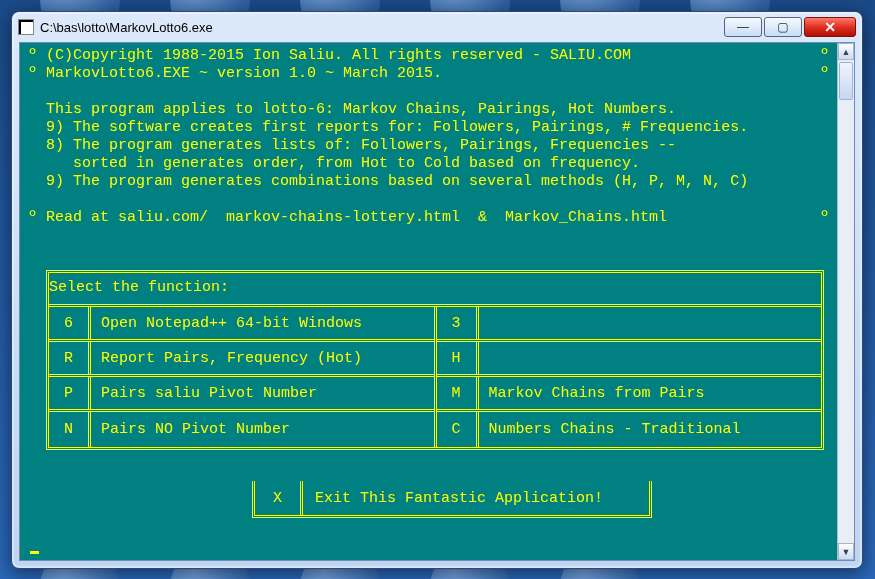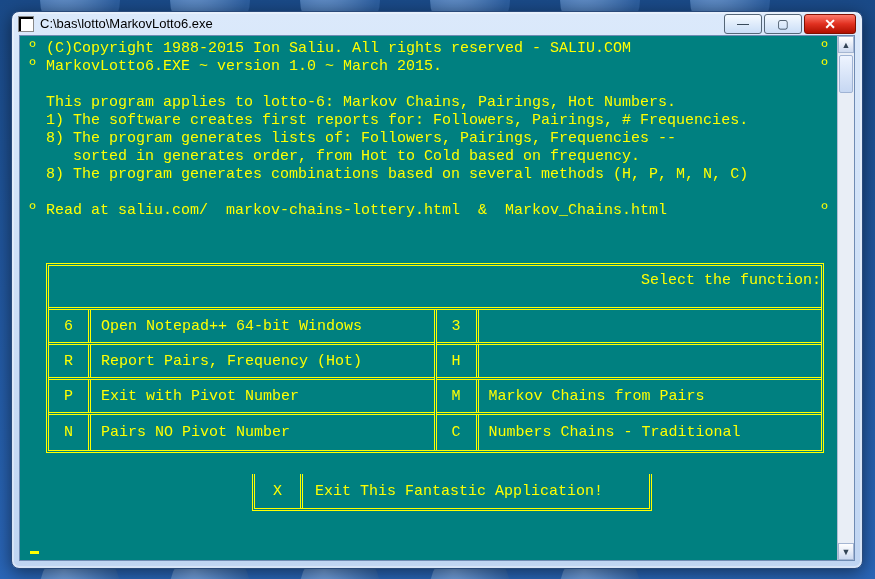--- a/index.html
+++ b/index.html
@@ -29,21 +29,21 @@
     width: 852px; height: 558px;
     border: 1px solid #2a4a7a;
     border-radius: 8px;
     background: linear-gradient(#dbe9fb, #c0d5f2);
     box-shadow: 0 4px 18px rgba(0,0,0,0.5),
                 inset 0 0 0 2px rgba(255,255,255,0.35);
     display: flex;
     flex-direction: column;
   }
   .titlebar {
-    height: 23px;
+    height: 30px;
     display: flex;
     align-items: center;
     padding: 0 6px;
     gap: 6px;
   }
   .title-icon {
     width: 16px; height: 16px;
     background: #fff;
     border: 1px solid #888;
     box-shadow: inset 2px 2px 0 #000;
@@ -122,22 +122,22 @@
   
   .menu-box {
     position: absolute;
     left: 26px; right: 30px; top: 227px;
     border: 3px double #ffff00;
     font-family: "Consolas","Courier New",monospace;
     color:#ffff00;
     font-size:15px;
   }
   .menu-title {
-    text-align:right;
-    padding: 6px 0 18px 0;
+    text-align:left;
+    padding: 6px 0 8px 0;
     border-bottom: 3px double #ffff00;
   }
   .menu-grid {
     display:flex;
   }
   .menu-col {
     flex:1;
     border-right: 3px double #ffff00;
   }
   .menu-col:last-child { border-right:none; }
@@ -224,42 +224,42 @@
         </div>
     </div>
   </div>
 
   <div class="client-area">
 
     <div class="console"><span class="deg">º </span><span>(C)Copyright 1988-2015 Ion Saliu. All rights reserved - SALIU.COM</span><span style="float:right">º</span>
 <span class="deg">º </span><span>MarkovLotto6.EXE ~ version 1.0 ~ March 2015.</span><span style="float:right">º</span>
 
   <span>This program applies to lotto-6: Markov Chains, Pairings, Hot Numbers.</span>
-  <span>1) The software creates first reports for: Followers, Pairings, # Frequencies.</span>
+  <span>9) The software creates first reports for: Followers, Pairings, # Frequencies.</span>
   <span>8) The program generates lists of: Followers, Pairings, Frequencies --</span>
   <span>   sorted in generates order, from Hot to Cold based on frequency.</span>
-  <span>8) The program generates combinations based on several methods (H, P, M, N, C)</span>
+  <span>9) The program generates combinations based on several methods (H, P, M, N, C)</span>
 
 <span class="deg">º </span><span>Read at saliu.com/  markov-chains-lottery.html  &amp;  Markov_Chains.html</span><span style="float:right">º</span></div>
 
     <div class="menu-box">
       <div class="menu-title">Select the function:</div>
       <div class="menu-grid">
         <div class="menu-col">
           <div class="menu-row">
             <div class="menu-key">6</div>
             <div class="menu-label">Open Notepad++ 64-bit Windows</div>
           </div>
           <div class="menu-row">
             <div class="menu-key">R</div>
             <div class="menu-label">Report Pairs, Frequency (Hot)</div>
           </div>
           <div class="menu-row">
             <div class="menu-key">P</div>
-            <div class="menu-label">Exit with Pivot Number</div>
+            <div class="menu-label">Pairs saliu Pivot Number</div>
           </div>
           <div class="menu-row">
             <div class="menu-key">N</div>
             <div class="menu-label">Pairs NO  Pivot Number</div>
           </div>
         </div>
         <div class="menu-col">
           <div class="menu-row">
             <div class="menu-key">3</div>
           </div>

